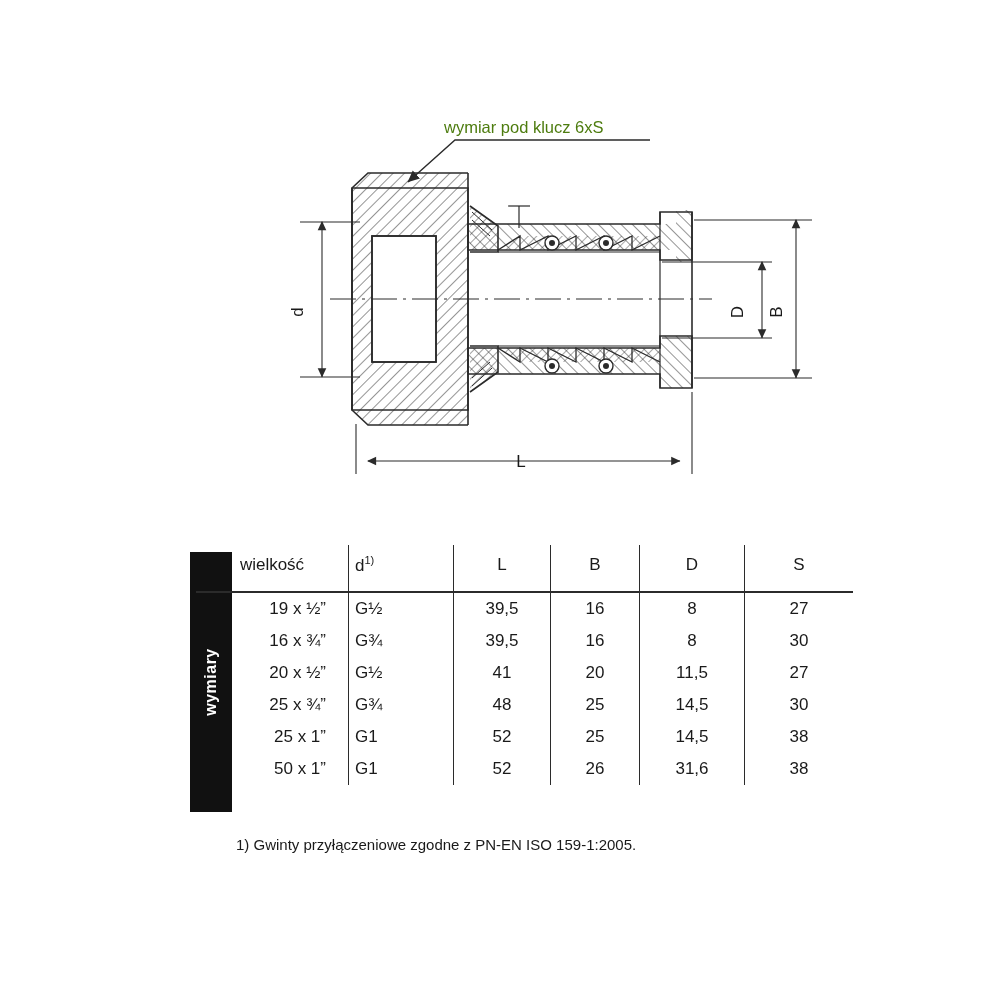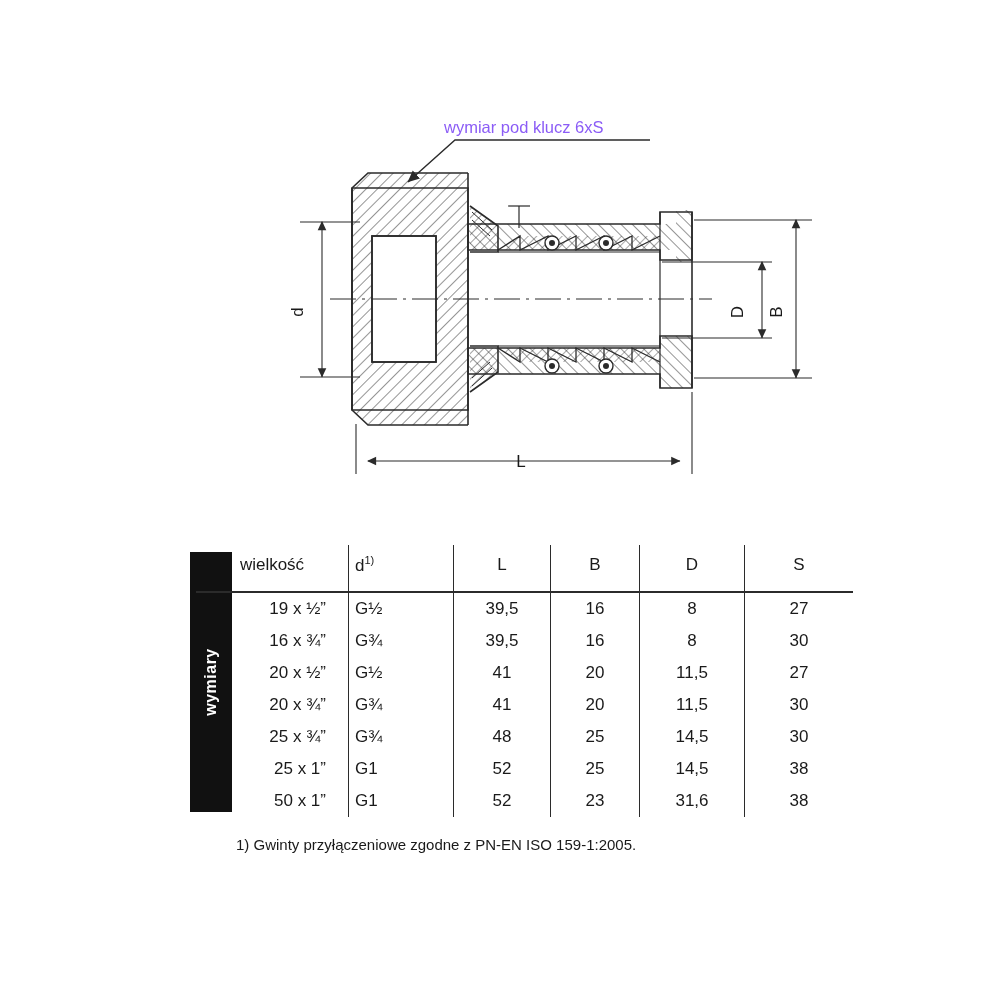--- a/index.html
+++ b/index.html
@@ -25,21 +25,21 @@
     height: 520px;
   }
   #drawing-area svg {
     display: block;
   }
   .callout-label {
     position: absolute;
     left: 444px;
     top: 118px;
     font-size: 16.5px;
-    color: #8b5cf6;
+    color: #4d7c0f;
     white-space: nowrap;
   }
 
   
   #dims-table {
     position: absolute;
     left: 196px;
     top: 545px;
     width: 580px;
   }
@@ -285,48 +285,40 @@
       </tr>
       <tr>
         <td class="col-size">20 x ½”</td>
         <td class="col-d">G½</td>
         <td class="col-l">41</td>
         <td class="col-b">20</td>
         <td class="col-dd">11,5</td>
         <td class="col-s">27</td>
       </tr>
       <tr>
-        <td class="col-size">20 x ¾”</td>
-        <td class="col-d">G¾</td>
-        <td class="col-l">41</td>
-        <td class="col-b">20</td>
-        <td class="col-dd">11,5</td>
-        <td class="col-s">30</td>
-      </tr>
-      <tr>
         <td class="col-size">25 x ¾”</td>
         <td class="col-d">G¾</td>
         <td class="col-l">48</td>
         <td class="col-b">25</td>
         <td class="col-dd">14,5</td>
         <td class="col-s">30</td>
       </tr>
       <tr>
         <td class="col-size">25 x 1”</td>
         <td class="col-d">G1</td>
         <td class="col-l">52</td>
         <td class="col-b">25</td>
         <td class="col-dd">14,5</td>
         <td class="col-s">38</td>
       </tr>
       <tr>
         <td class="col-size">50 x 1”</td>
         <td class="col-d">G1</td>
         <td class="col-l">52</td>
-        <td class="col-b">23</td>
+        <td class="col-b">26</td>
         <td class="col-dd">31,6</td>
         <td class="col-s">38</td>
       </tr>
     </tbody>
   </table>
 </div>
 
 <div id="footnotes">
   <div>1) Gwinty przyłączeniowe zgodne z PN-EN ISO 159-1:2005.</div>
 </div>

